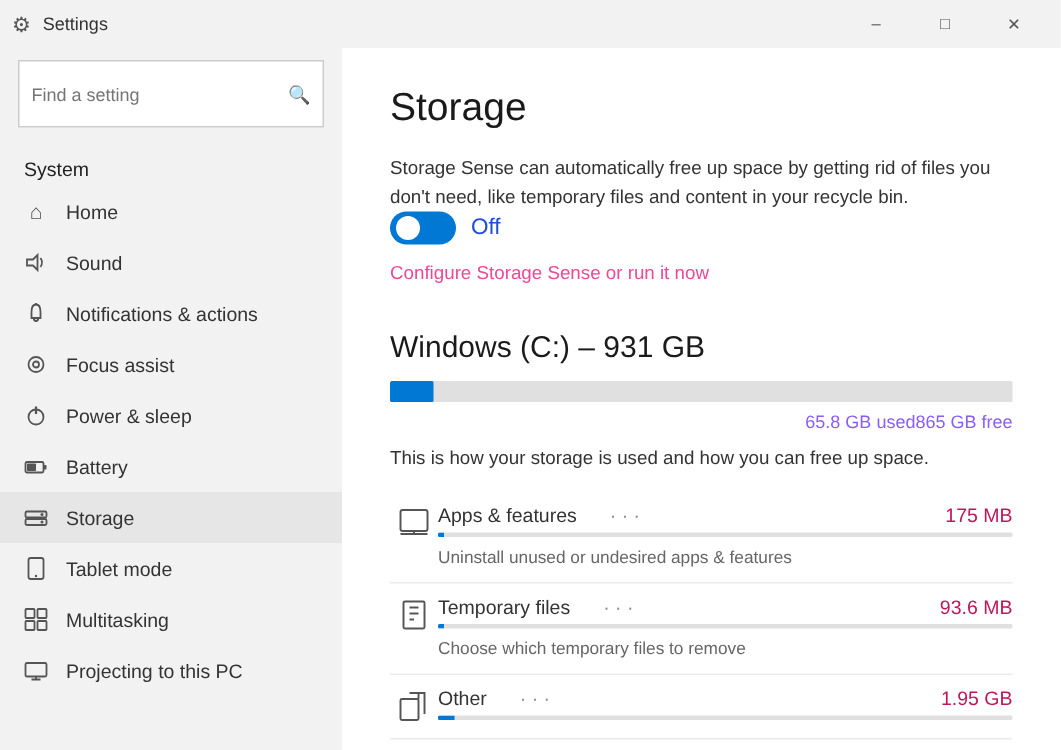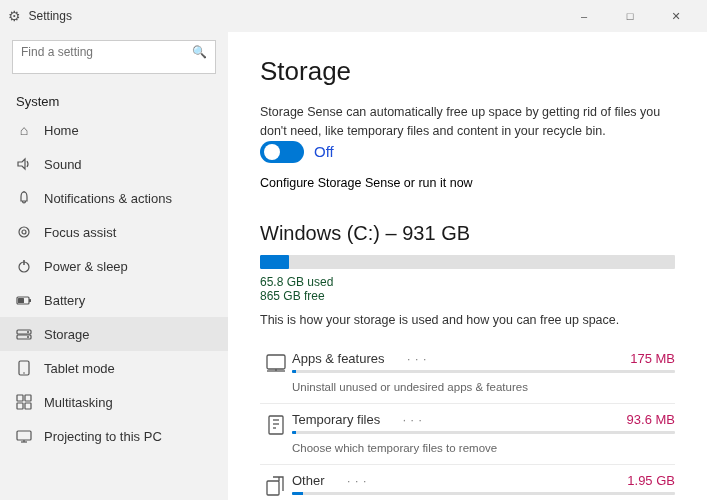--- a/index.html
+++ b/index.html
@@ -62,24 +62,24 @@
     .sidebar {
       width: 228px;
       background: #f2f2f2;
       flex-shrink: 0;
       overflow-y: auto;
       padding-bottom: 16px;
     }
     .sidebar-search {
       margin: 8px 12px 12px;
       display: flex;
-      align-items: flex-end;
+      align-items: center;
       background: white;
       border: 1px solid #ccc;
-      height: 34px;
+      height: 45px;
       padding: 14px 8px;
     }
     .sidebar-search input {
       border: none;
       outline: none;
       font-size: 12px;
       color: #333;
       flex: 1;
       background: transparent;
     }
@@ -159,21 +159,21 @@
       height: 16px;
       background: white;
       border-radius: 50%;
     }
     .toggle-label {
       font-size: 15px;
       color: #1d4ed8;
     }
     .link-text {
       font-size: 12.5px;
-      color: #000000;
+      color: #ec4899;
       cursor: pointer;
       margin-bottom: 24px;
       display: inline-block;
     }
 
     .drive-section {
       margin-top: 8px;
     }
     .drive-title {
       font-size: 20px;
@@ -190,23 +190,22 @@
     }
     .storage-bar-used {
       height: 100%;
       background: #0078d4;
       border-radius: 1px;
     }
     .storage-bar-labels {
       display: flex;
       justify-content: flex-end;
       font-size: 12px;
-      color: #14532d;
+      color: #8b5cf6;
       margin-bottom: 10px;
-      flex-direction: column;
     }
     .storage-description {
       font-size: 12.5px;
       color: #333;
       margin-bottom: 16px;
     }
 
     .storage-item {
       display: flex;
       align-items: flex-start;

